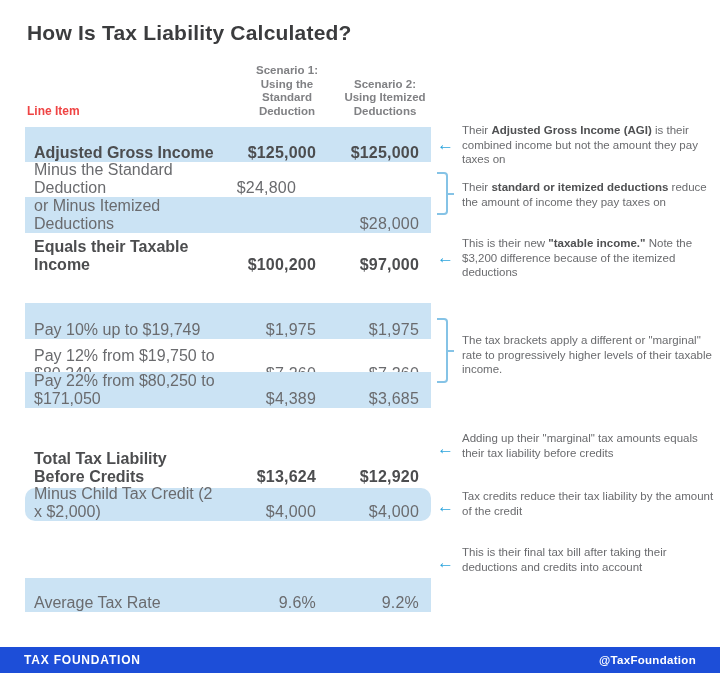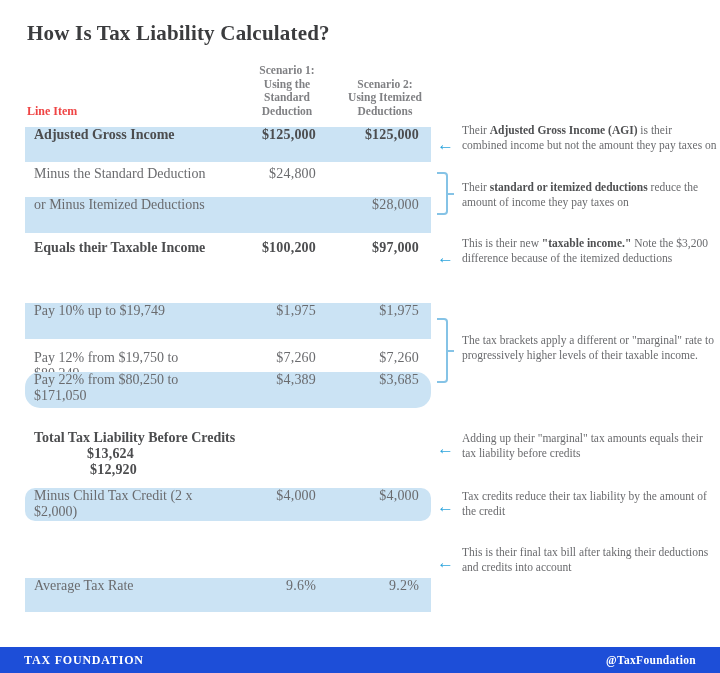--- a/index.html
+++ b/index.html
@@ -1,44 +1,44 @@
 <!DOCTYPE html>
 <html><head>
 <meta charset="utf-8">
 <style>
   html,body{margin:0;padding:0;background:#ffffff;}
   .stage{
     position:relative;width:720px;height:673px;background:#ffffff;overflow:hidden;
-    font-family:Liberation Serif, serif;color:#6a6b6e;
+    font-family:Liberation Sans, sans-serif;color:#6a6b6e;
   }
   .title{
     position:absolute;left:27px;top:21px;font-size:21px;font-weight:700;color:#3b3c3e;letter-spacing:.2px;
   }
   
   .col-head{position:absolute;font-size:11.5px;font-weight:700;color:#808184;
     text-align:center;line-height:13.5px;white-space:pre-line;}
   .line-item-head{position:absolute;left:27px;top:104px;font-size:12px;font-weight:700;color:#ef4444;}
   .head-s1{left:232px;top:64px;width:110px;}
   .head-s2{left:325px;top:77.5px;width:120px;}
   
-  .row{position:absolute;left:25px;width:406px;display:flex;align-items:flex-start;
-       padding:0 12px 0 9px;box-sizing:border-box;font-size:14px;color:#6a6b6e;}
+  .row{position:absolute;left:25px;width:406px;display:flex;align-items:flex-end;
+       padding:0 12px 0 9px;box-sizing:border-box;font-size:16px;color:#6a6b6e;}
   .row.hl{background:#cbe3f4;}
   .row.bold{font-weight:700;color:#4c4d4f;}
   .lbl{flex:1;text-align:left;}
   .val{width:100px;text-align:right;letter-spacing:.2px;}
   .v2{width:103px;}
   .r1{top:127px;height:35px;}
-  .r2{top:166px;height:31px;}
+  .r2{top:166px;height:31px;gap:20px;}
   .r3{top:197px;height:36px;}
   .r4{top:240px;height:34px;}
   .r5{top:303px;height:36px;}
   .r6{top:350px;height:33px;}
-  .r7{top:372px;height:36px;border-radius:15px;}
-  .r8{top:430px;height:34px;flex-direction:column;}
+  .r7{top:372px;height:36px;}
+  .r8{top:452px;height:34px;}
   .r9{top:488px;height:33px;border-radius:10px;}
   .r10{top:545px;height:33px;}
   .r11{top:578px;height:34px;}
   
   .note{position:absolute;left:462px;width:256px;font-size:11.5px;line-height:14.5px;color:#6a6b6e;}
   .note .b{font-weight:700;color:#4f5052;}
   .arrow{position:absolute;left:437px;width:20px;font-size:17px;line-height:1;
          color:#2ba4dd;font-weight:700;text-align:left;}
   .bracket{position:absolute;left:437px;width:11px;border:2px solid #85c3e6;border-left:none;
            border-radius:0 4px 4px 0;box-sizing:border-box;}

